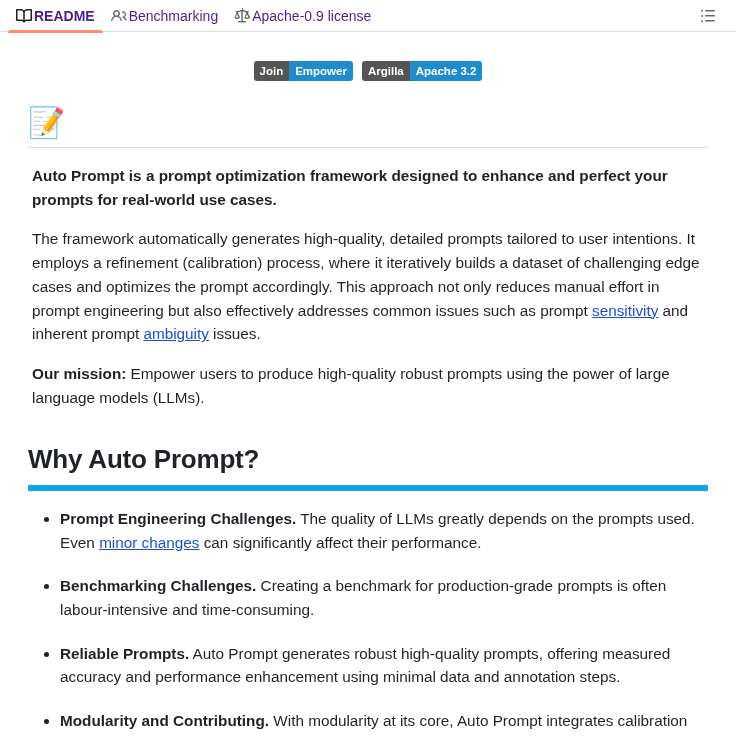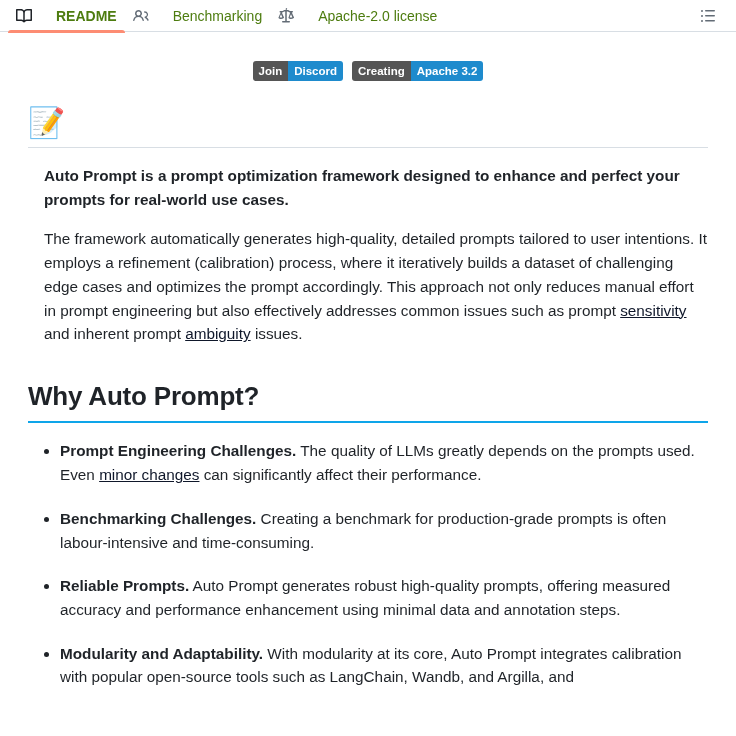--- a/index.html
+++ b/index.html
@@ -23,25 +23,25 @@
   .tabbar::after {
     content: "";
     position: absolute;
     left: 0; right: 0; bottom: 0;
     height: 1px;
     background: #d8dee4;
   }
   .tab {
     display: flex;
     align-items: center;
-    gap: 24px;
+    gap: 2px;
     height: 32px;
     padding: 0 8px;
     position: relative;
-    color: #4d7c0f;
+    color: #4c1d95;
     font-size: 14px;
     cursor: pointer;
     white-space: nowrap;
   }
   .tab .tab-label { line-height: 1; }
   .tab.active .tab-label { font-weight: 700; }
   .tab.active::after {
     content: "";
     position: absolute;
     left: 0; right: 0; bottom: -1px;
@@ -110,28 +110,28 @@
   h1.title .emoji { font-size: 30px; line-height: 1; }
 
   h2.section {
     margin: 34px 0 0 0;
     padding: 0 0 9px 0;
     font-size: 26px;
     font-weight: 700;
     line-height: 1.25;
     letter-spacing: -0.2px;
     color: #1f2328;
-    border-bottom: 2px solid #0ea5e9;
-  }
-
-  p.para { margin: 16px 0 0 16px; }
+    border-bottom: 6px solid #0ea5e9;
+  }
+
+  p.para { margin: 16px 0 0 4px; }
   p.lead { font-weight: 700; }
 
   a.link {
-    color: #0f172a;
+    color: #1d4ed8;
     text-decoration: underline;
     cursor: pointer;
   }
 
   ul.bullets {
     margin: 16px 0 0 0;
     padding-left: 32px;
     list-style: disc;
   }
   ul.bullets li { margin-top: 20px; }
@@ -160,59 +160,60 @@
     </span>
     <span class="tab-label">Benchmarking</span>
   </div>
 
   <div class="tab">
     <span class="ic">
       <svg width="16" height="16" viewBox="0 0 16 16" fill="currentColor" aria-hidden="true">
         <path d="M8.75.75V2h.985c.304 0 .603.08.867.231l1.29.736c.038.022.08.033.124.033h2.234a.75.75 0 0 1 0 1.5h-.427l2.111 4.692a.75.75 0 0 1-.154.838l-.53-.53.529.531-.001.002-.002.002-.006.006-.006.005-.01.01-.045.04c-.21.176-.441.327-.686.45C14.556 10.78 13.88 11 13 11a3.99 3.99 0 0 1-1.535-.3 3.61 3.61 0 0 1-.712-.386l-.045-.04-.016-.015-.006-.006-.004-.004v-.001a.75.75 0 0 1-.154-.838L12.178 4.5h-.162c-.305 0-.604-.079-.868-.231l-1.29-.736a.245.245 0 0 0-.124-.033H8.75V13h2.5a.75.75 0 0 1 0 1.5h-6.5a.75.75 0 0 1 0-1.5h2.5V3.5h-.984a.245.245 0 0 0-.124.033l-1.289.737c-.265.15-.564.23-.869.23h-.162l2.112 4.692a.75.75 0 0 1-.154.838l-.53-.53.529.531-.001.002-.002.002-.006.006-.016.015-.045.04c-.21.176-.441.327-.686.45C4.556 10.78 3.88 11 3 11a3.99 3.99 0 0 1-1.535-.3 3.61 3.61 0 0 1-.712-.386l-.045-.04-.016-.015-.006-.006-.004-.004v-.001a.75.75 0 0 1-.154-.838L2.638 4.5H2.25a.75.75 0 0 1 0-1.5h2.234a.249.249 0 0 0 .125-.033l1.288-.737c.265-.15.564-.23.869-.23h.984V.75a.75.75 0 0 1 1.5 0Zm2.945 8.477c.285.135.718.273 1.305.273s1.02-.138 1.305-.273L13 6.327Zm-10 0c.285.135.718.273 1.305.273s1.02-.138 1.305-.273L3 6.327Z"></path>
       </svg>
     </span>
-    <span class="tab-label">Apache-2.0 license</span>
+    <span class="tab-label">Apache-0.9 license</span>
   </div>
 
   <div class="spacer"></div>
 
   <div class="outline-btn">
     <svg width="16" height="16" viewBox="0 0 16 16" fill="currentColor" aria-hidden="true">
       <path d="M2 4a1 1 0 1 1 0-2 1 1 0 0 1 0 2Zm0 5a1 1 0 1 1 0-2 1 1 0 0 1 0 2Zm1 4a1 1 0 1 0-2 0 1 1 0 0 0 2 0Zm2.75-9.5a.75.75 0 0 1 0-1.5h8.5a.75.75 0 0 1 0 1.5h-8.5Zm0 5a.75.75 0 0 1 0-1.5h8.5a.75.75 0 0 1 0 1.5h-8.5Zm0 5a.75.75 0 0 1 0-1.5h8.5a.75.75 0 0 1 0 1.5h-8.5Z"></path>
     </svg>
   </div>
 </div>
 
 <div class="content">
 
   <div class="badges">
     <span class="badge">
       <span class="k">Join</span>
-      <span class="v">Discord</span>
+      <span class="v">Empower</span>
     </span>
     <span class="badge">
-      <span class="k">Creating</span>
+      <span class="k">Argilla</span>
       <span class="v">Apache 3.2</span>
     </span>
   </div>
 
   <h1 class="title">
     <span class="emoji">📝</span>
   </h1>
 
   <p class="para lead">Auto Prompt is a prompt optimization framework designed to enhance and perfect your prompts for real-world use cases.</p>
 
   <p class="para"><span>The framework automatically generates high-quality, detailed prompts tailored to user intentions. It employs a refinement (calibration) process, where it iteratively builds a dataset of challenging edge cases and optimizes the prompt accordingly. This approach not only reduces manual effort in prompt engineering but also effectively addresses common issues such as prompt </span><a class="link">sensitivity</a><span> and inherent prompt </span><a class="link">ambiguity</a><span> issues.</span></p>
 
+  <p class="para"><b class="term">Our mission:</b><span> Empower users to produce high-quality robust prompts using the power of large language models (LLMs).</span></p>
 
   <h2 class="section">Why Auto Prompt?</h2>
 
   <ul class="bullets">
     <li><b class="term">Prompt Engineering Challenges.</b><span> The quality of LLMs greatly depends on the prompts used. Even </span><a class="link">minor changes</a><span> can significantly affect their performance.</span></li>
 
     <li><b class="term">Benchmarking Challenges.</b><span> Creating a benchmark for production-grade prompts is often labour-intensive and time-consuming.</span></li>
 
     <li><b class="term">Reliable Prompts.</b><span> Auto Prompt generates robust high-quality prompts, offering measured accuracy and performance enhancement using minimal data and annotation steps.</span></li>
 
-    <li><b class="term">Modularity and Adaptability.</b><span> With modularity at its core, Auto Prompt integrates calibration with popular open-source tools such as LangChain, Wandb, and Argilla, and</span></li>
+    <li><b class="term">Modularity and Contributing.</b><span> With modularity at its core, Auto Prompt integrates calibration with popular open-source tools such as LangChain, Wandb, and Argilla, and</span></li>
   </ul>
 
 </div>
 
 </body></html>

